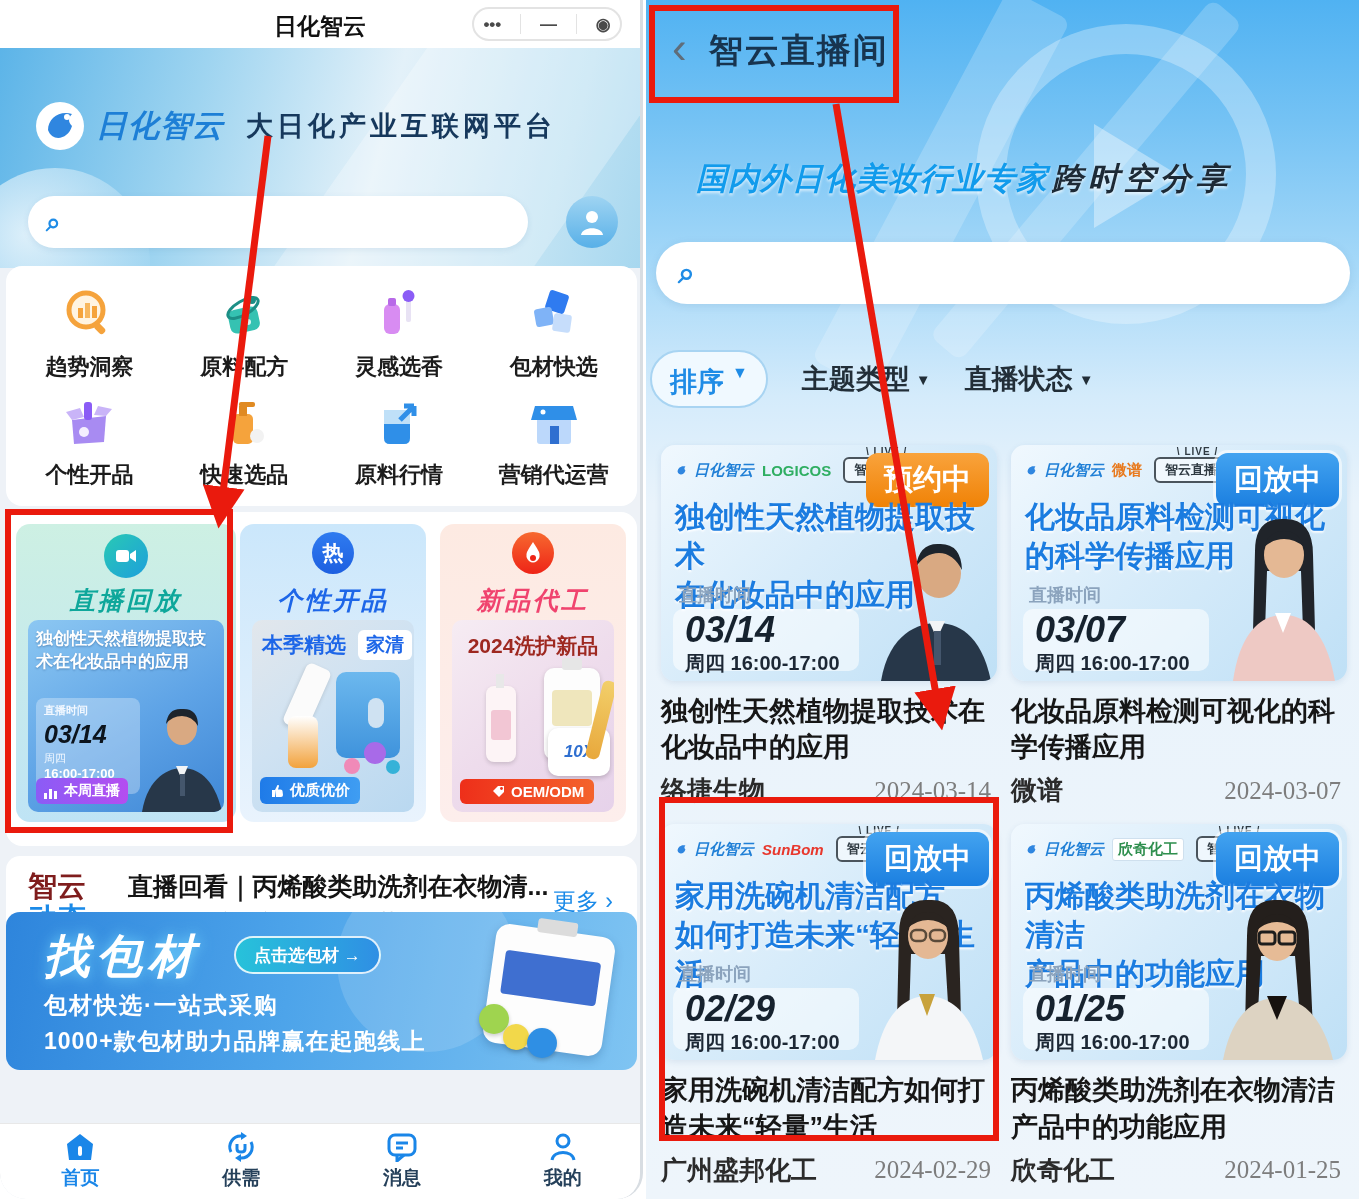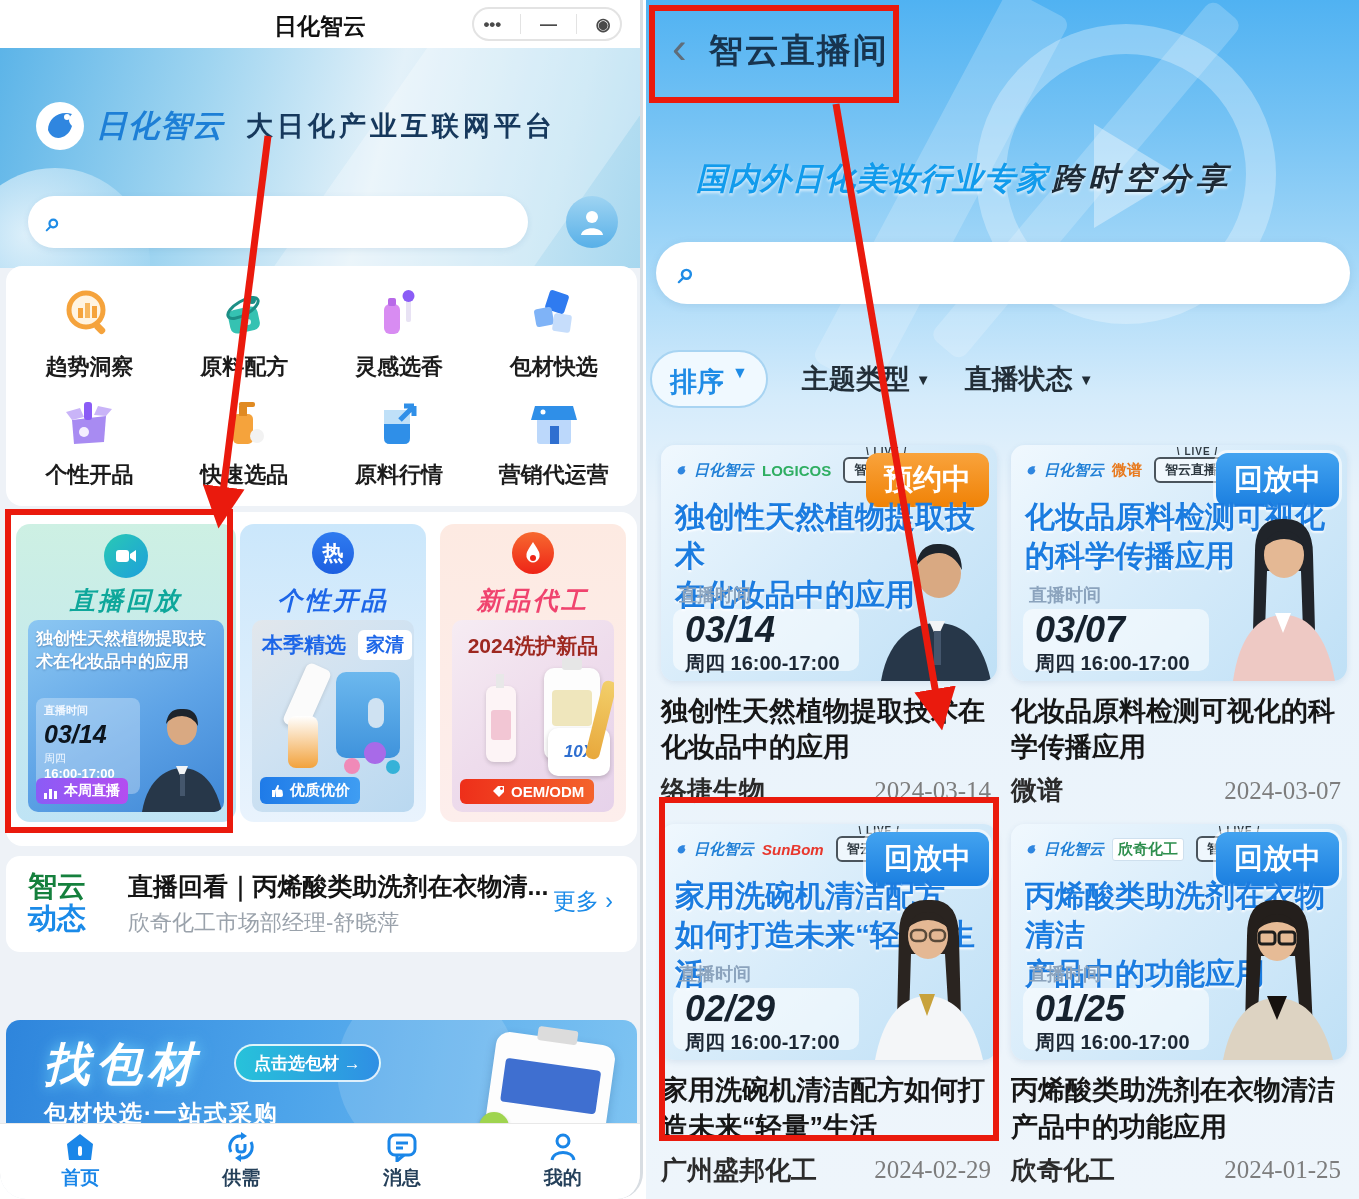--- a/index.html
+++ b/index.html
@@ -75,26 +75,26 @@
         padding:4px 10px;display:flex;align-items:center;gap:6px;}
   .badge-blue{background:linear-gradient(90deg,#1f7be8,#3f9df2);}
   .badge-red{background:linear-gradient(90deg,#ee2f1a,#f4632c);padding-left:32px;}
   .jug{position:absolute;width:64px;height:86px;background:linear-gradient(180deg,#6cb8ee,#3f93dc);border-radius:10px;}
   .jughole{position:absolute;width:16px;height:30px;background:#cfe2f2;border-radius:8px;}
   .tube{position:absolute;width:26px;height:66px;background:#fbfbfb;border-radius:6px;transform:rotate(24deg);box-shadow:0 2px 4px rgba(0,0,0,.15);}
   .obottle{position:absolute;width:30px;height:52px;background:linear-gradient(180deg,#fff,#f2a23c);border-radius:8px;}
   .ball{position:absolute;border-radius:50%;}
   .newscard{position:absolute;left:6px;top:856px;width:631px;height:96px;background:#fff;border-radius:14px;}
   .newsbrand{position:absolute;left:22px;top:14px;line-height:1.12;font-size:29px;font-weight:900;}
-  .newsbrand .b1{color:#15803d;}
+  .newsbrand .b1{color:#7f1d1d;}
   .newsbrand .b2{color:#1a8ae8;}
   .newstitle{position:absolute;left:122px;top:14px;width:420px;font-size:25px;font-weight:800;color:#141414;white-space:nowrap;}
   .newssub{position:absolute;left:122px;top:52px;font-size:22px;color:#9aa2ab;}
   .newsmore{position:absolute;right:24px;top:30px;font-size:23px;color:#1a8ae8;cursor:pointer;}
-  .banner{position:absolute;left:6px;top:1020px;width:631px;height:158px;border-radius:14px;overflow:hidden;
+  .banner{position:absolute;left:6px;top:912px;width:631px;height:158px;border-radius:14px;overflow:hidden;
         background:linear-gradient(100deg,#2e85dc 0%,#4da4ea 45%,#7fc4f2 100%);}
   .banner .big{position:absolute;left:38px;top:14px;font-size:46px;font-weight:900;font-style:italic;color:#fff;
         letter-spacing:6px;text-shadow:0 0 14px rgba(120,220,255,.9);}
   .bannerbtn{position:absolute;left:228px;top:24px;height:38px;border-radius:19px;padding:0 18px;
         background:linear-gradient(90deg,#27c2da,#2f8fe4);border:2px solid rgba(255,255,255,.85);
         color:#fff;font-size:17px;font-weight:800;display:flex;align-items:center;cursor:pointer;}
   .banner .l1{position:absolute;left:38px;top:78px;font-size:23px;font-weight:800;color:#fff;letter-spacing:2px;}
   .banner .l2{position:absolute;left:38px;top:114px;font-size:23px;font-weight:800;color:#fff;letter-spacing:1px;}
   .banner .deco{position:absolute;right:120px;top:-40px;width:180px;height:180px;border-radius:50%;background:rgba(255,255,255,.14);}
   .bbottle{position:absolute;right:28px;top:18px;width:120px;height:120px;background:#fdfdfd;border-radius:14px;transform:rotate(8deg);

